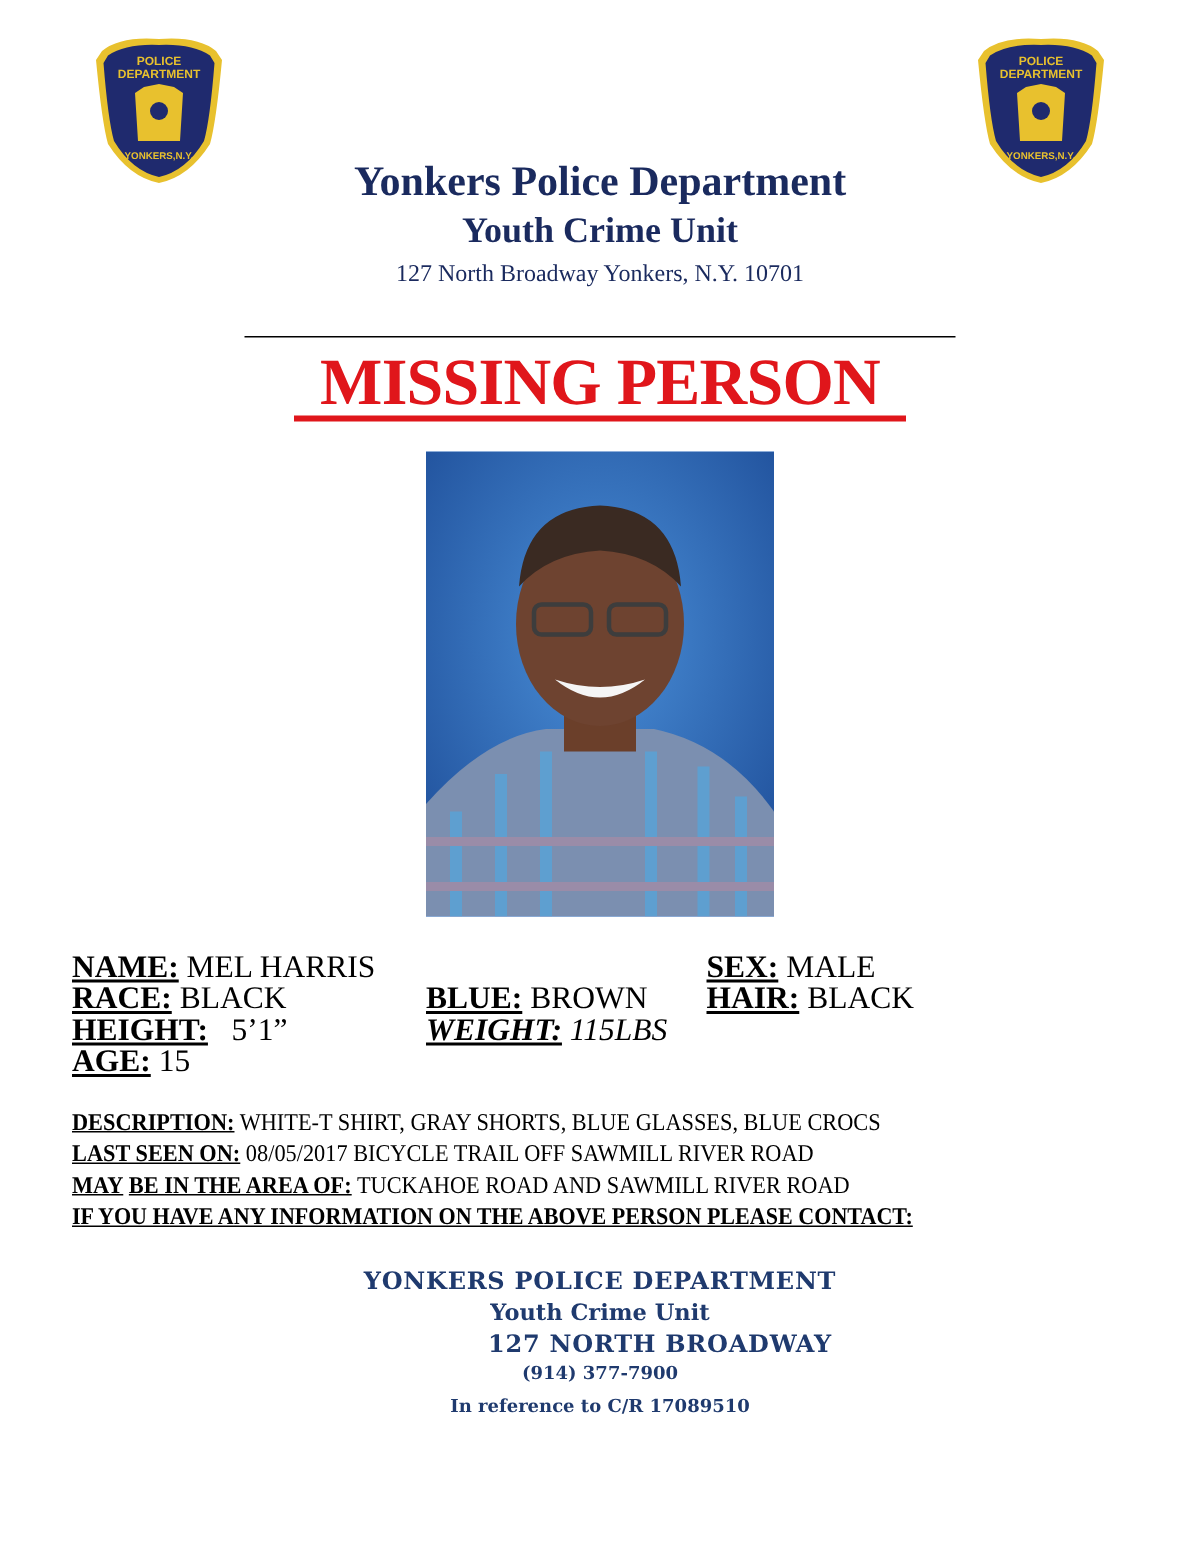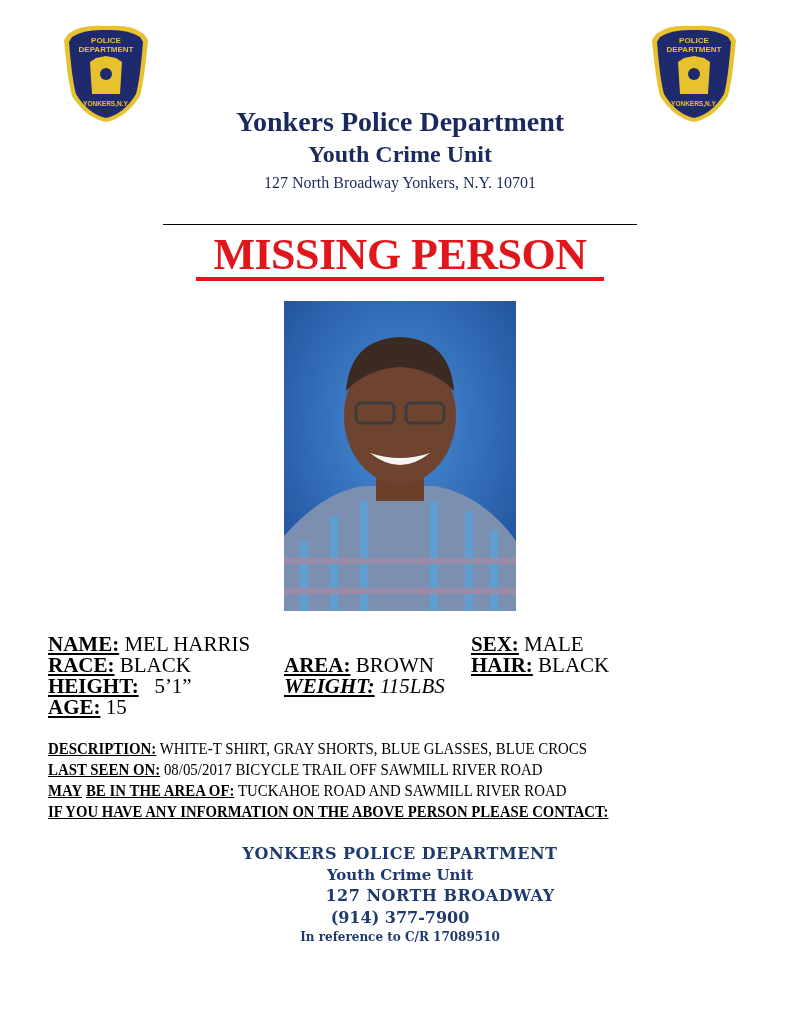--- a/index.html
+++ b/index.html
@@ -67,28 +67,28 @@
     <path d="M62 90 Q66 38 116 36 Q166 38 170 90 Q150 68 116 66 Q82 68 62 90 Z" fill="#3a2a22"></path>
     <rect x="72" y="102" width="38" height="20" rx="5" fill="none" stroke="#3d3d3d" stroke-width="3"></rect>
     <rect x="122" y="102" width="38" height="20" rx="5" fill="none" stroke="#3d3d3d" stroke-width="3"></rect>
     <path d="M86 152 Q116 176 146 152 Q116 162 86 152 Z" fill="#f5f5f5"></path>
   </svg>
 </div>
 
 <div class="info" style="left:48px;top:634px;"><span class="lbl">NAME:</span> <span>MEL HARRIS</span></div>
 <div class="info" style="left:471px;top:634px;"><span class="lbl">SEX:</span> <span>MALE</span></div>
 <div class="info" style="left:48px;top:655px;"><span class="lbl">RACE:</span> <span>BLACK</span></div>
-<div class="info" style="left:284px;top:655px;"><span class="lbl">AREA:</span> <span>BROWN</span></div>
+<div class="info" style="left:284px;top:655px;"><span class="lbl">BLUE:</span> <span>BROWN</span></div>
 <div class="info" style="left:471px;top:655px;"><span class="lbl">HAIR:</span> <span>BLACK</span></div>
 <div class="info" style="left:48px;top:676px;"><span class="lbl">HEIGHT:</span>&nbsp;&nbsp; <span>5’1”</span></div>
 <div class="info" style="left:284px;top:676px;font-style:italic;"><span class="lbl">WEIGHT:</span> <span>115LBS</span></div>
 <div class="info" style="left:48px;top:697px;"><span class="lbl">AGE:</span> <span>15</span></div>
 
 <div class="desc" style="top:738px;transform:scaleX(0.93);"><span class="lbl">DESCRIPTION:</span> <span>WHITE-T SHIRT, GRAY SHORTS, BLUE GLASSES, BLUE CROCS</span></div>
 <div class="desc" style="top:759px;transform:scaleX(0.93);"><span class="lbl">LAST SEEN ON:</span> <span>08/05/2017 BICYCLE TRAIL OFF SAWMILL RIVER ROAD</span></div>
 <div class="desc" style="top:780px;transform:scaleX(0.93);"><span class="lbl">MAY</span> <span class="lbl">BE IN THE AREA OF:</span> <span>TUCKAHOE ROAD AND SAWMILL RIVER ROAD</span></div>
 <div class="desc" style="top:801px;transform:scaleX(0.92);"><span class="lbl">IF YOU HAVE ANY INFORMATION ON THE ABOVE PERSON PLEASE CONTACT:</span></div>
 
 <div class="contact" style="top:844px;font-size:16px;letter-spacing:0.5px;">YONKERS POLICE DEPARTMENT</div>
 <div class="contact" style="top:866px;font-size:15px;">Youth Crime Unit</div>
 <div class="contact" style="top:886px;font-size:16px;letter-spacing:0.5px;margin-left:40px;">127 NORTH BROADWAY</div>
-<div class="contact" style="top:908px;font-size:16px;">(914) 377-7900</div>
+<div class="contact" style="top:908px;font-size:12px;">(914) 377-7900</div>
 <div class="contact" style="top:930px;font-size:12px;">In reference to C/R 17089510</div>
 
 </body></html>

